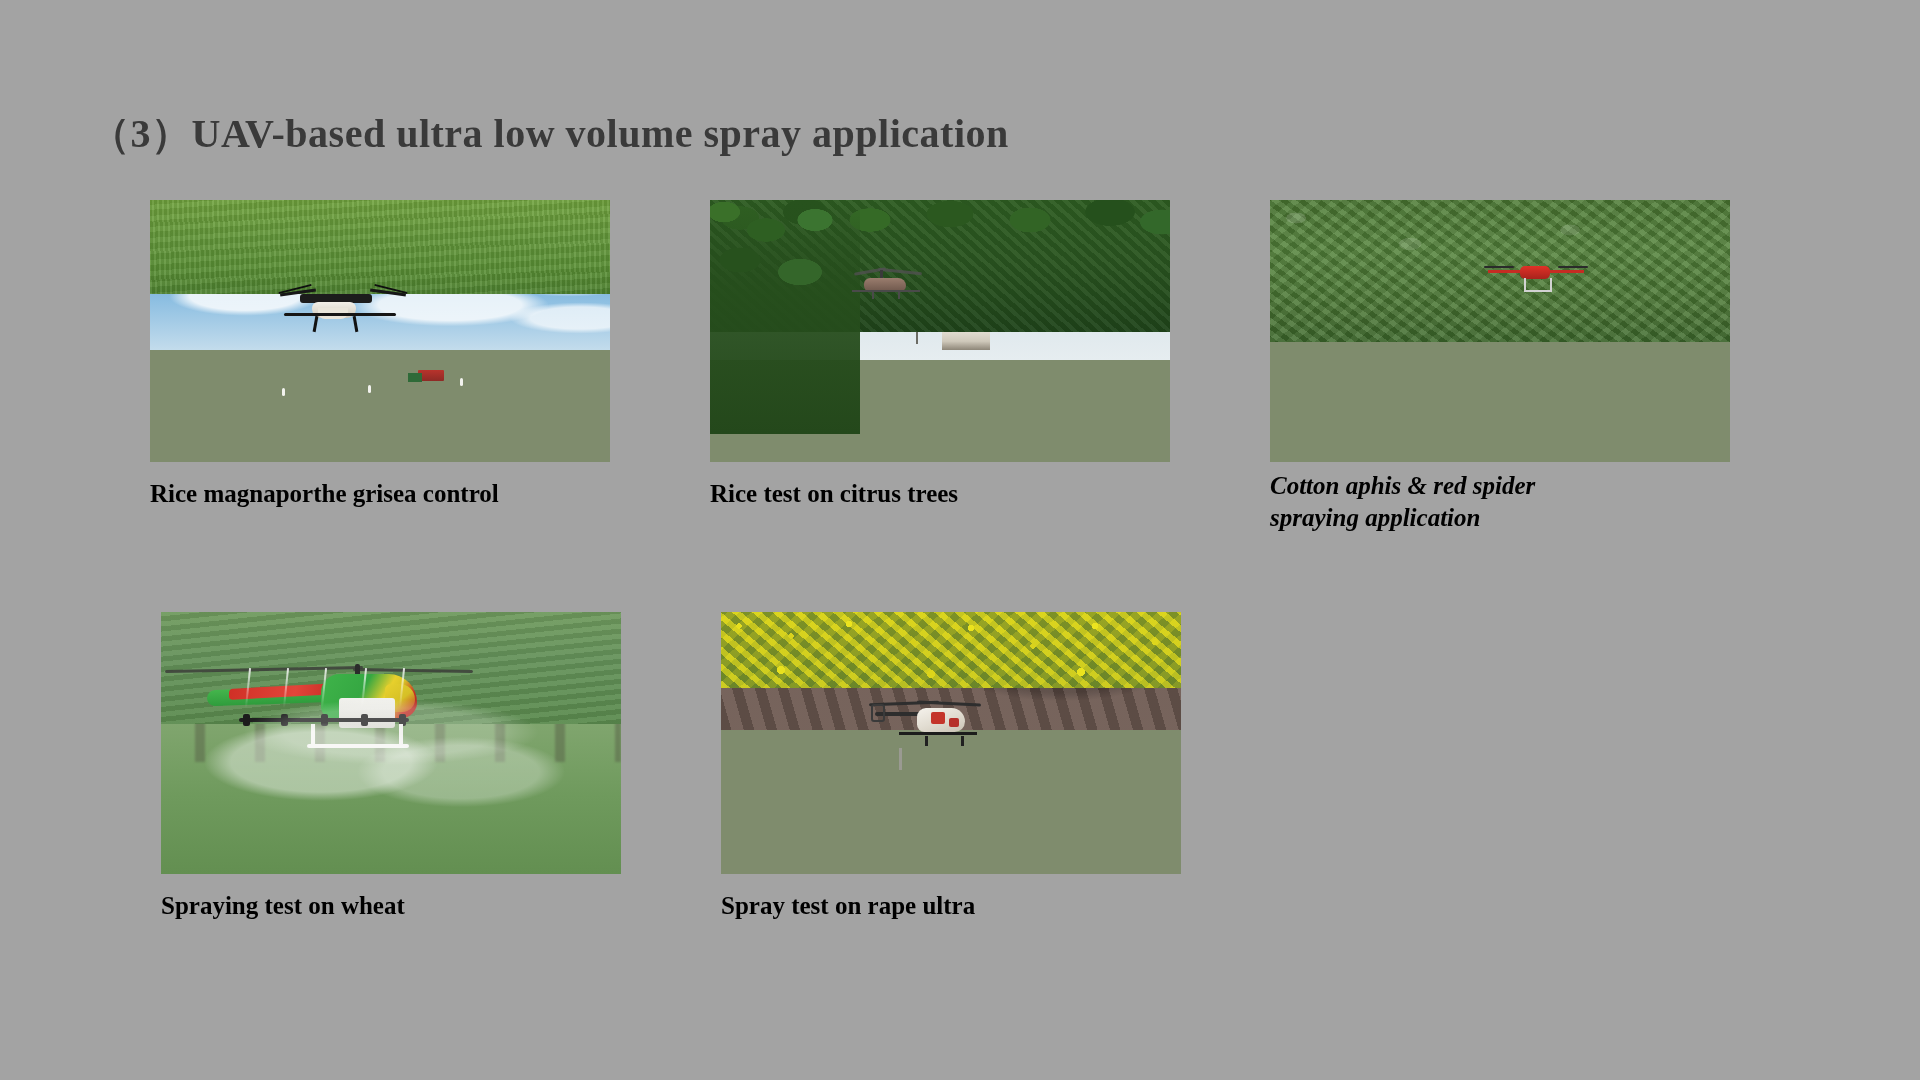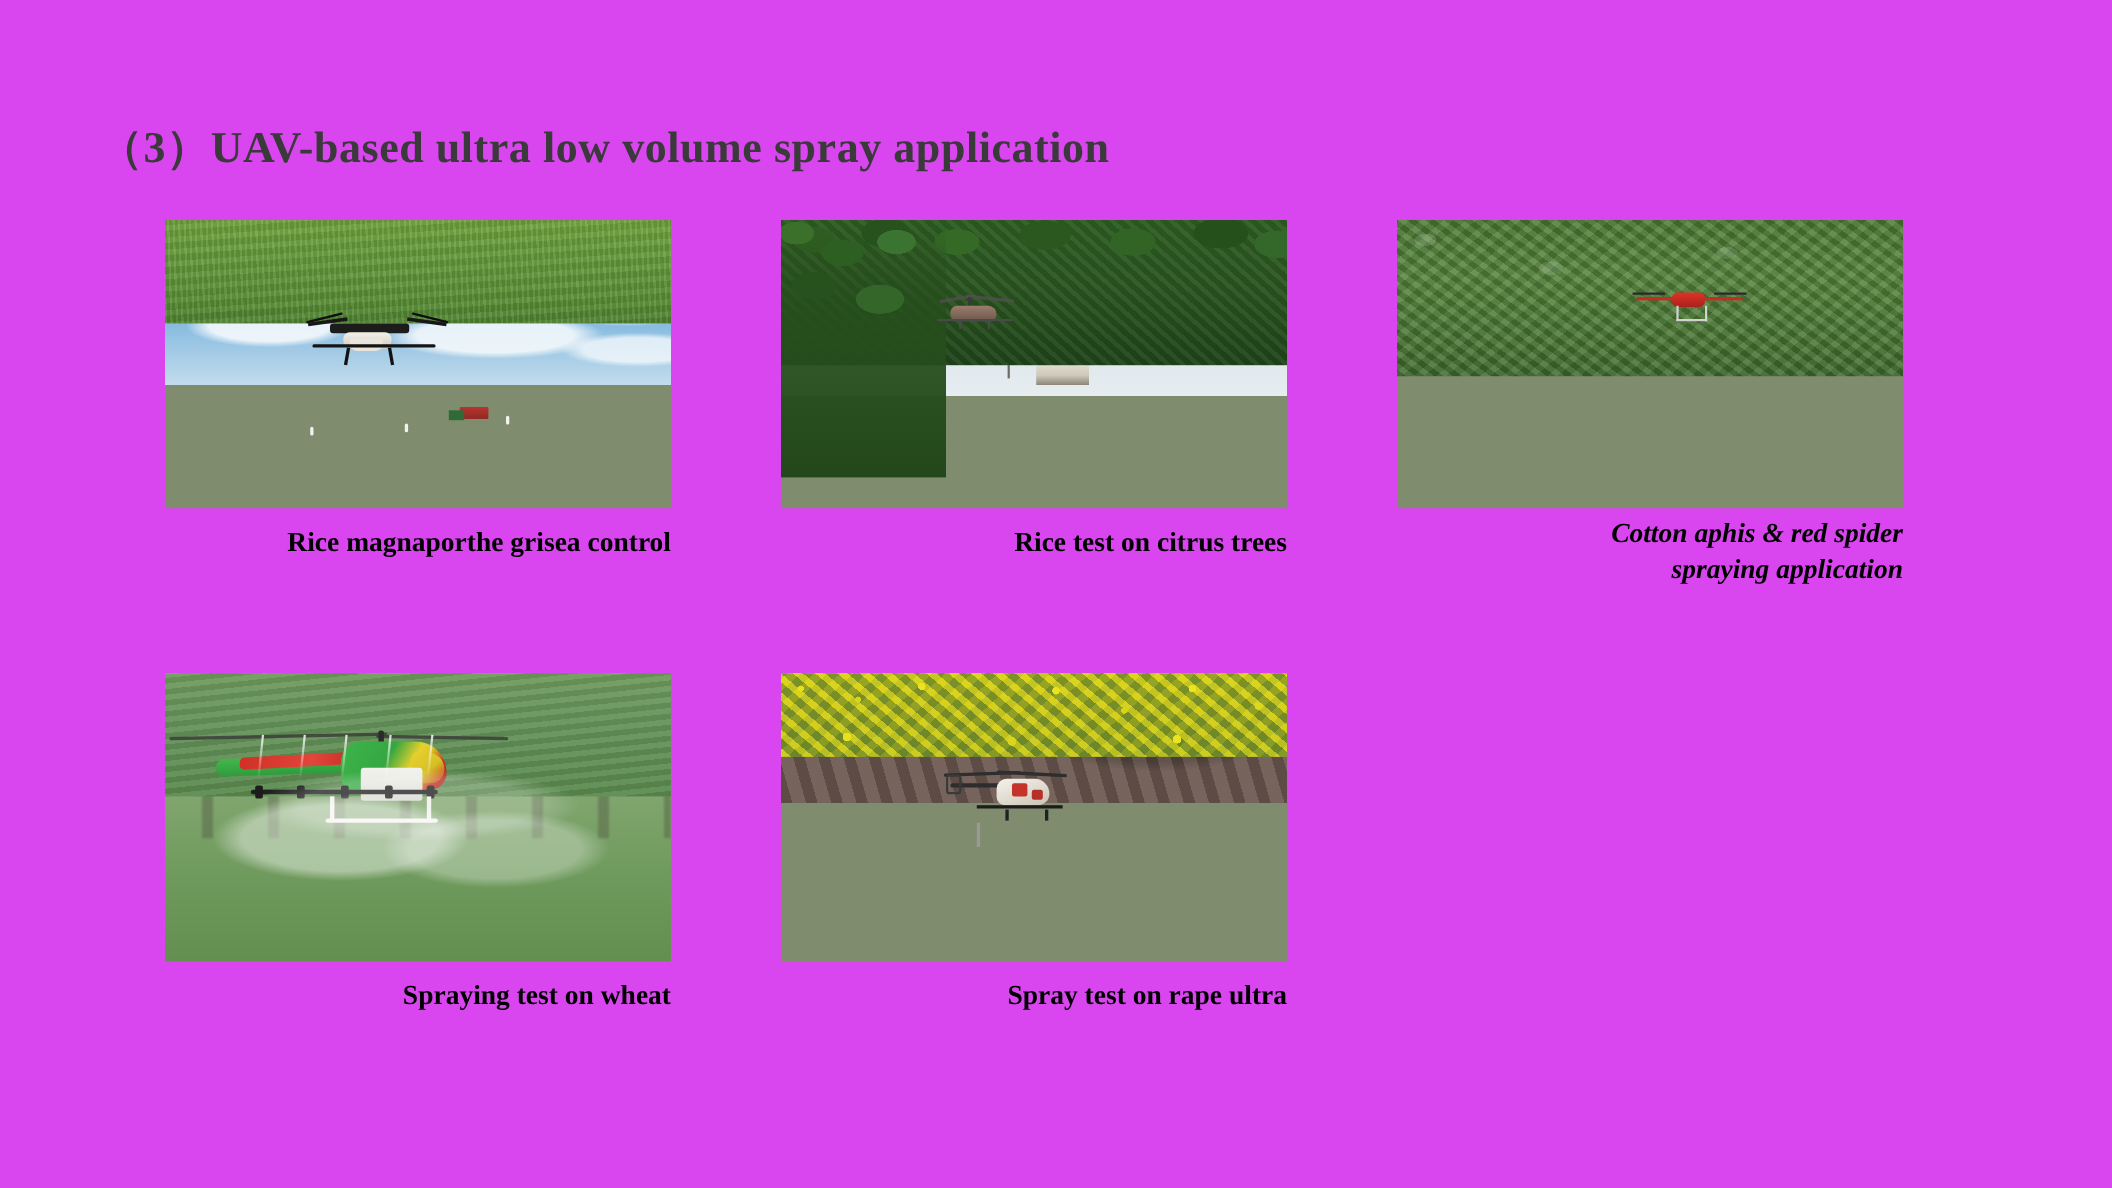--- a/index.html
+++ b/index.html
@@ -11,21 +11,21 @@
     width: 1920px;
     height: 1080px;
     overflow: hidden;
     font-family: "Liberation Serif", serif;
     position: relative;
   }
 
   .slide {
     position: absolute;
     inset: 0;
-    background: #d946ef;
+    background: #a3a3a3;
   }
 
   
   .slide-title {
     position: absolute;
     left: 90px;
     top: 108px;
     font-family: "Liberation Serif", serif;
     font-weight: bold;
     font-size: 40px;
@@ -42,37 +42,37 @@
     top: 200px;
     width: 1640px;
     display: grid;
     grid-template-columns: repeat(3, 460px);
     column-gap: 100px;
     row-gap: 0px;
   }
   .cell {
     width: 460px;
   }
-  .cell.row2 { margin-top: 78px; }
+  .cell.row2 { margin-top: 78px; margin-left: 11px; }
 
   .photo {
     width: 460px;
     height: 262px;
     position: relative;
     overflow: hidden;
     background: #7f8c6d;
   }
   .photo .layer {
     position: absolute;
     inset: 0;
   }
 
   .caption {
     margin-top: 16px;
-    text-align: right;
+    text-align: left;
     font-family: "Liberation Serif", serif;
     font-weight: bold;
     font-size: 25px;
     line-height: 32px;
     color: #000000;
     white-space: pre-line;
   }
   .caption.tight { margin-top: 8px; font-style: italic; }
 
   

